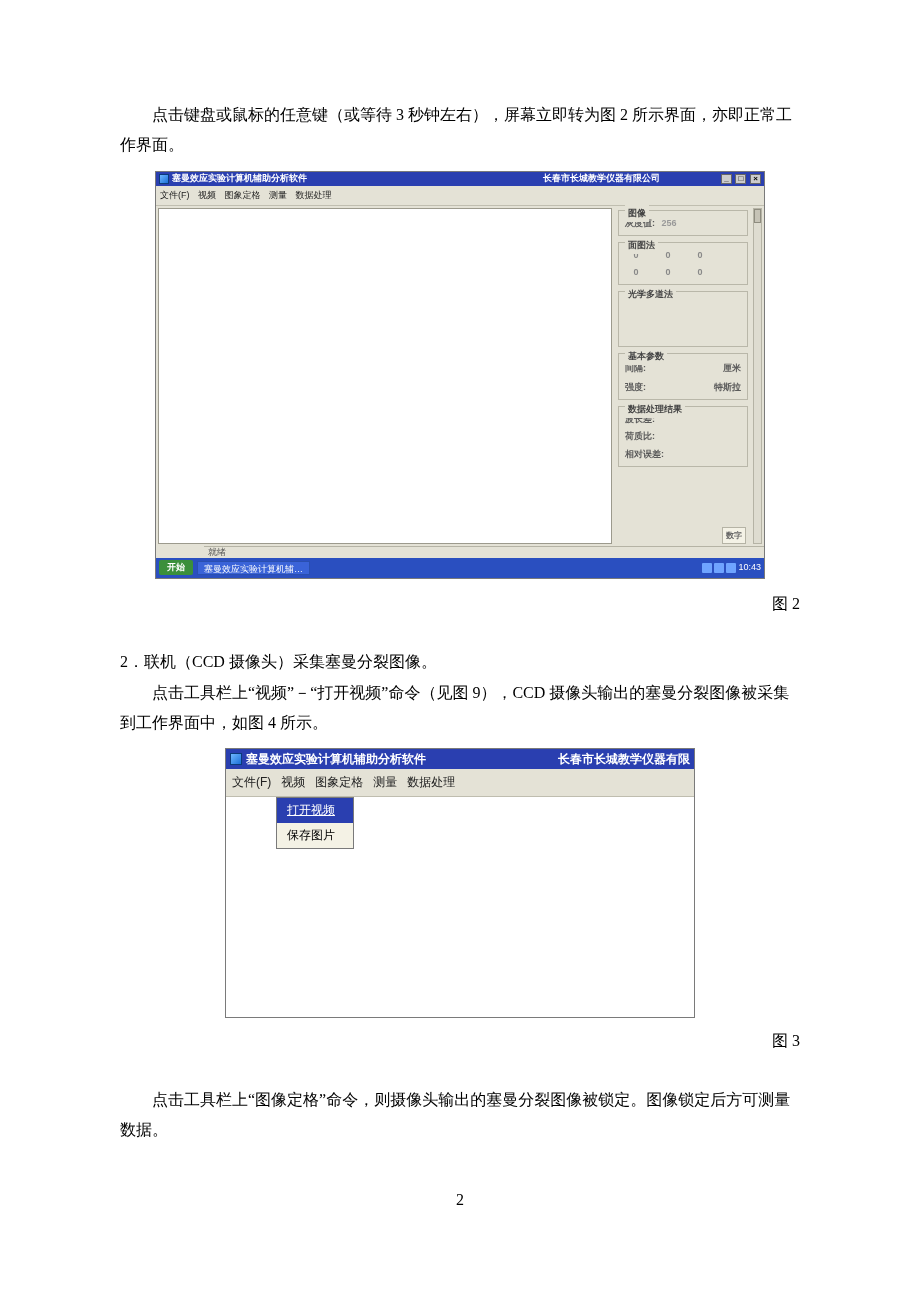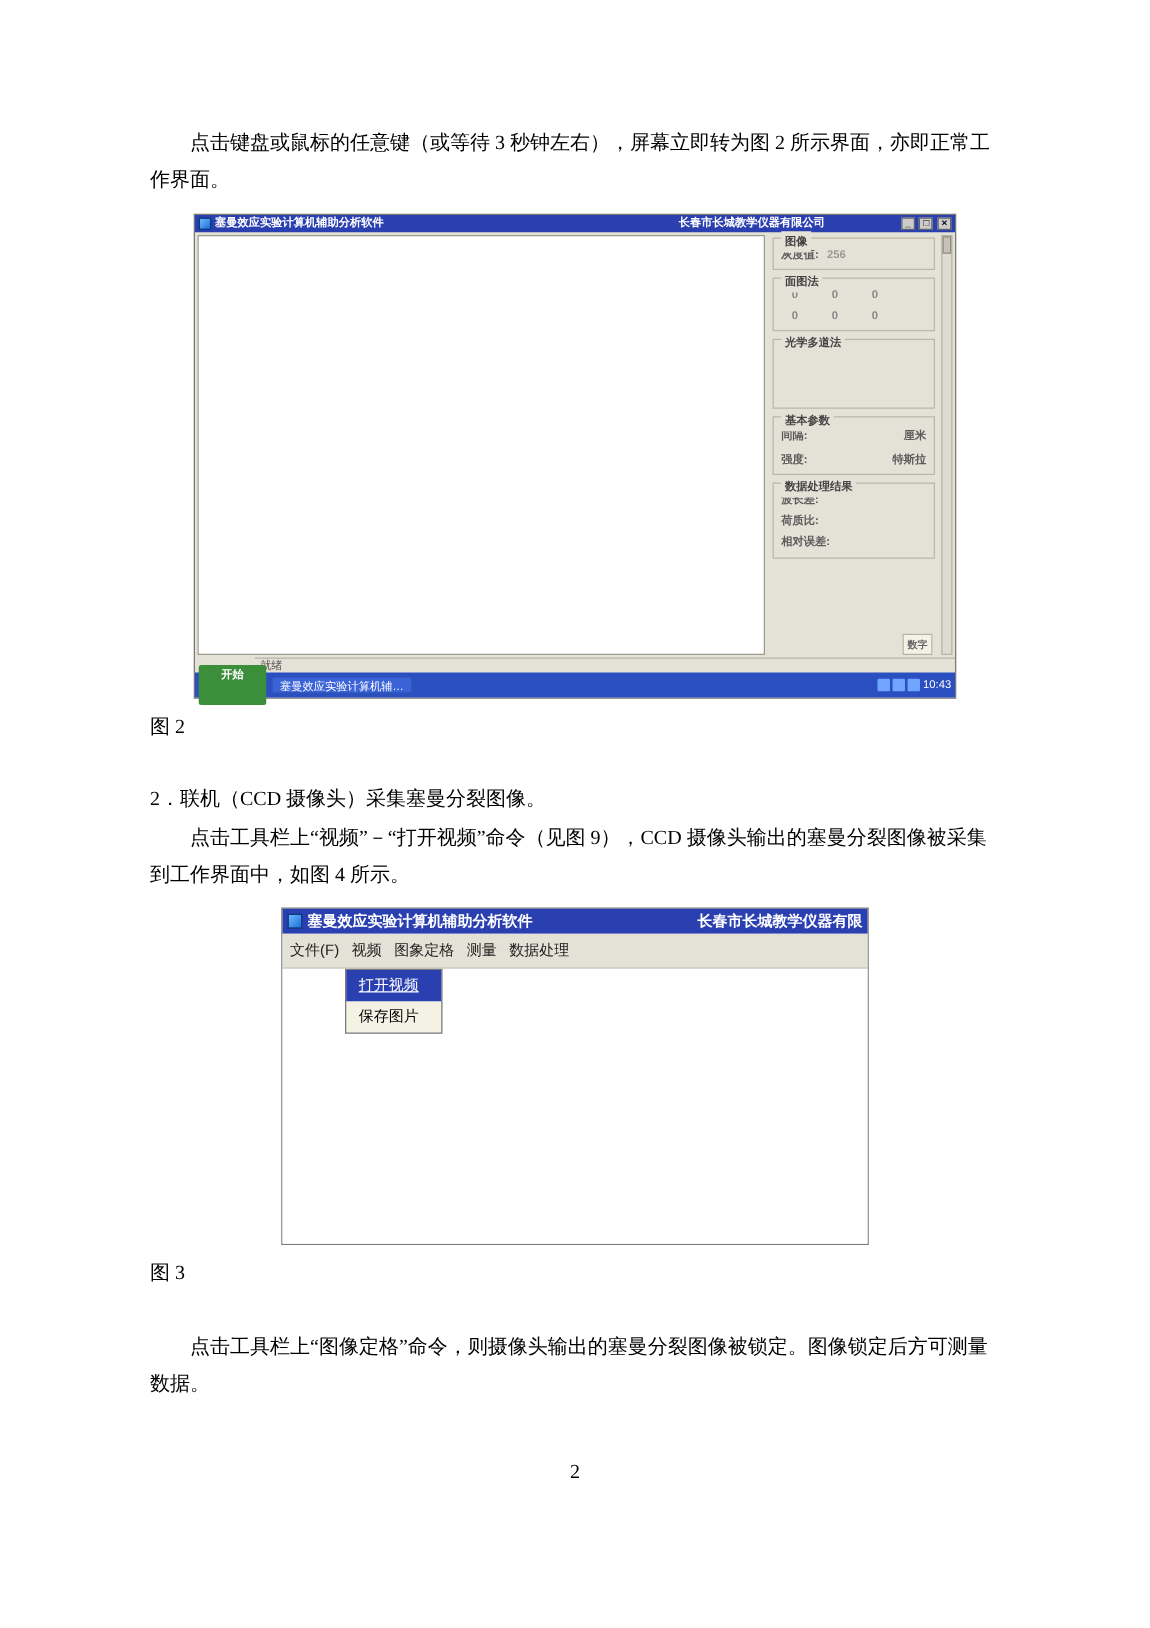--- a/index.html
+++ b/index.html
@@ -9,21 +9,21 @@
     width: 920px;
     margin: 0 auto;
     padding: 100px 120px 60px;
     color: #000;
     font-size: 16px;
     line-height: 1.9;
   }
   p.para { text-indent: 2em; }
   p.para-noindent { }
   .figure-wrap { text-align: center; margin: 10px 0 4px; }
-  .caption { text-align: left; margin: 8px 0 28px; font-size: 16px; }
+  .caption { text-align: right; margin: 8px 0 28px; font-size: 16px; }
 
   
   .fig2 {
     display: inline-block;
     width: 610px;
     border: 1px solid #7a7a7a;
     background: #e4e2d6;
     font-family: "Microsoft YaHei","SimSun",sans-serif;
     font-size: 9px;
     text-align: left;
@@ -109,22 +109,22 @@
   .fig2-taskbar {
     background:#2a4fc0;
     height:20px;
     display:flex;
     align-items:center;
     padding:0 3px;
     color:#fff;
   }
   .fig2-taskbar .start {
     background:#3b8f3b;
-    border-radius:2px; padding:0 18px;
-    height:32px; line-height:15px;
+    border-radius:2px; padding:0 8px;
+    height:15px; line-height:15px;
     font-weight:bold; font-size:9px;
   }
   .fig2-taskbar .titem {
     background:#3a63d8;
     border:1px solid #2a4fb0;
     margin-left:4px; height:14px; line-height:14px;
     padding:0 6px; font-size:9px;
   }
   .fig2-taskbar .tray {
     margin-left:auto; display:flex; align-items:center; gap:2px;
@@ -208,20 +208,27 @@
       <span>塞曼效应实验计算机辅助分析软件</span>
       <span class="spacer"></span>
       <span class="company">长春市长城教学仪器有限公司</span>
       <span class="winbtns">
         <span>_</span>
         <span>□</span>
         <span>×</span>
       </span>
     </div>
     
+    <div class="fig2-menu">
+      <span>文件(F)</span>
+      <span>视频</span>
+      <span>图象定格</span>
+      <span>测量</span>
+      <span>数据处理</span>
+    </div>
     
     <div class="fig2-body">
       <div class="fig2-canvas"></div>
       <div class="fig2-sidebar" style="position:relative">
         <div class="scroll">
             <div class="thumb"></div>
           </div>
 
         <div class="groupbox">
           <span class="legend">图像</span>

